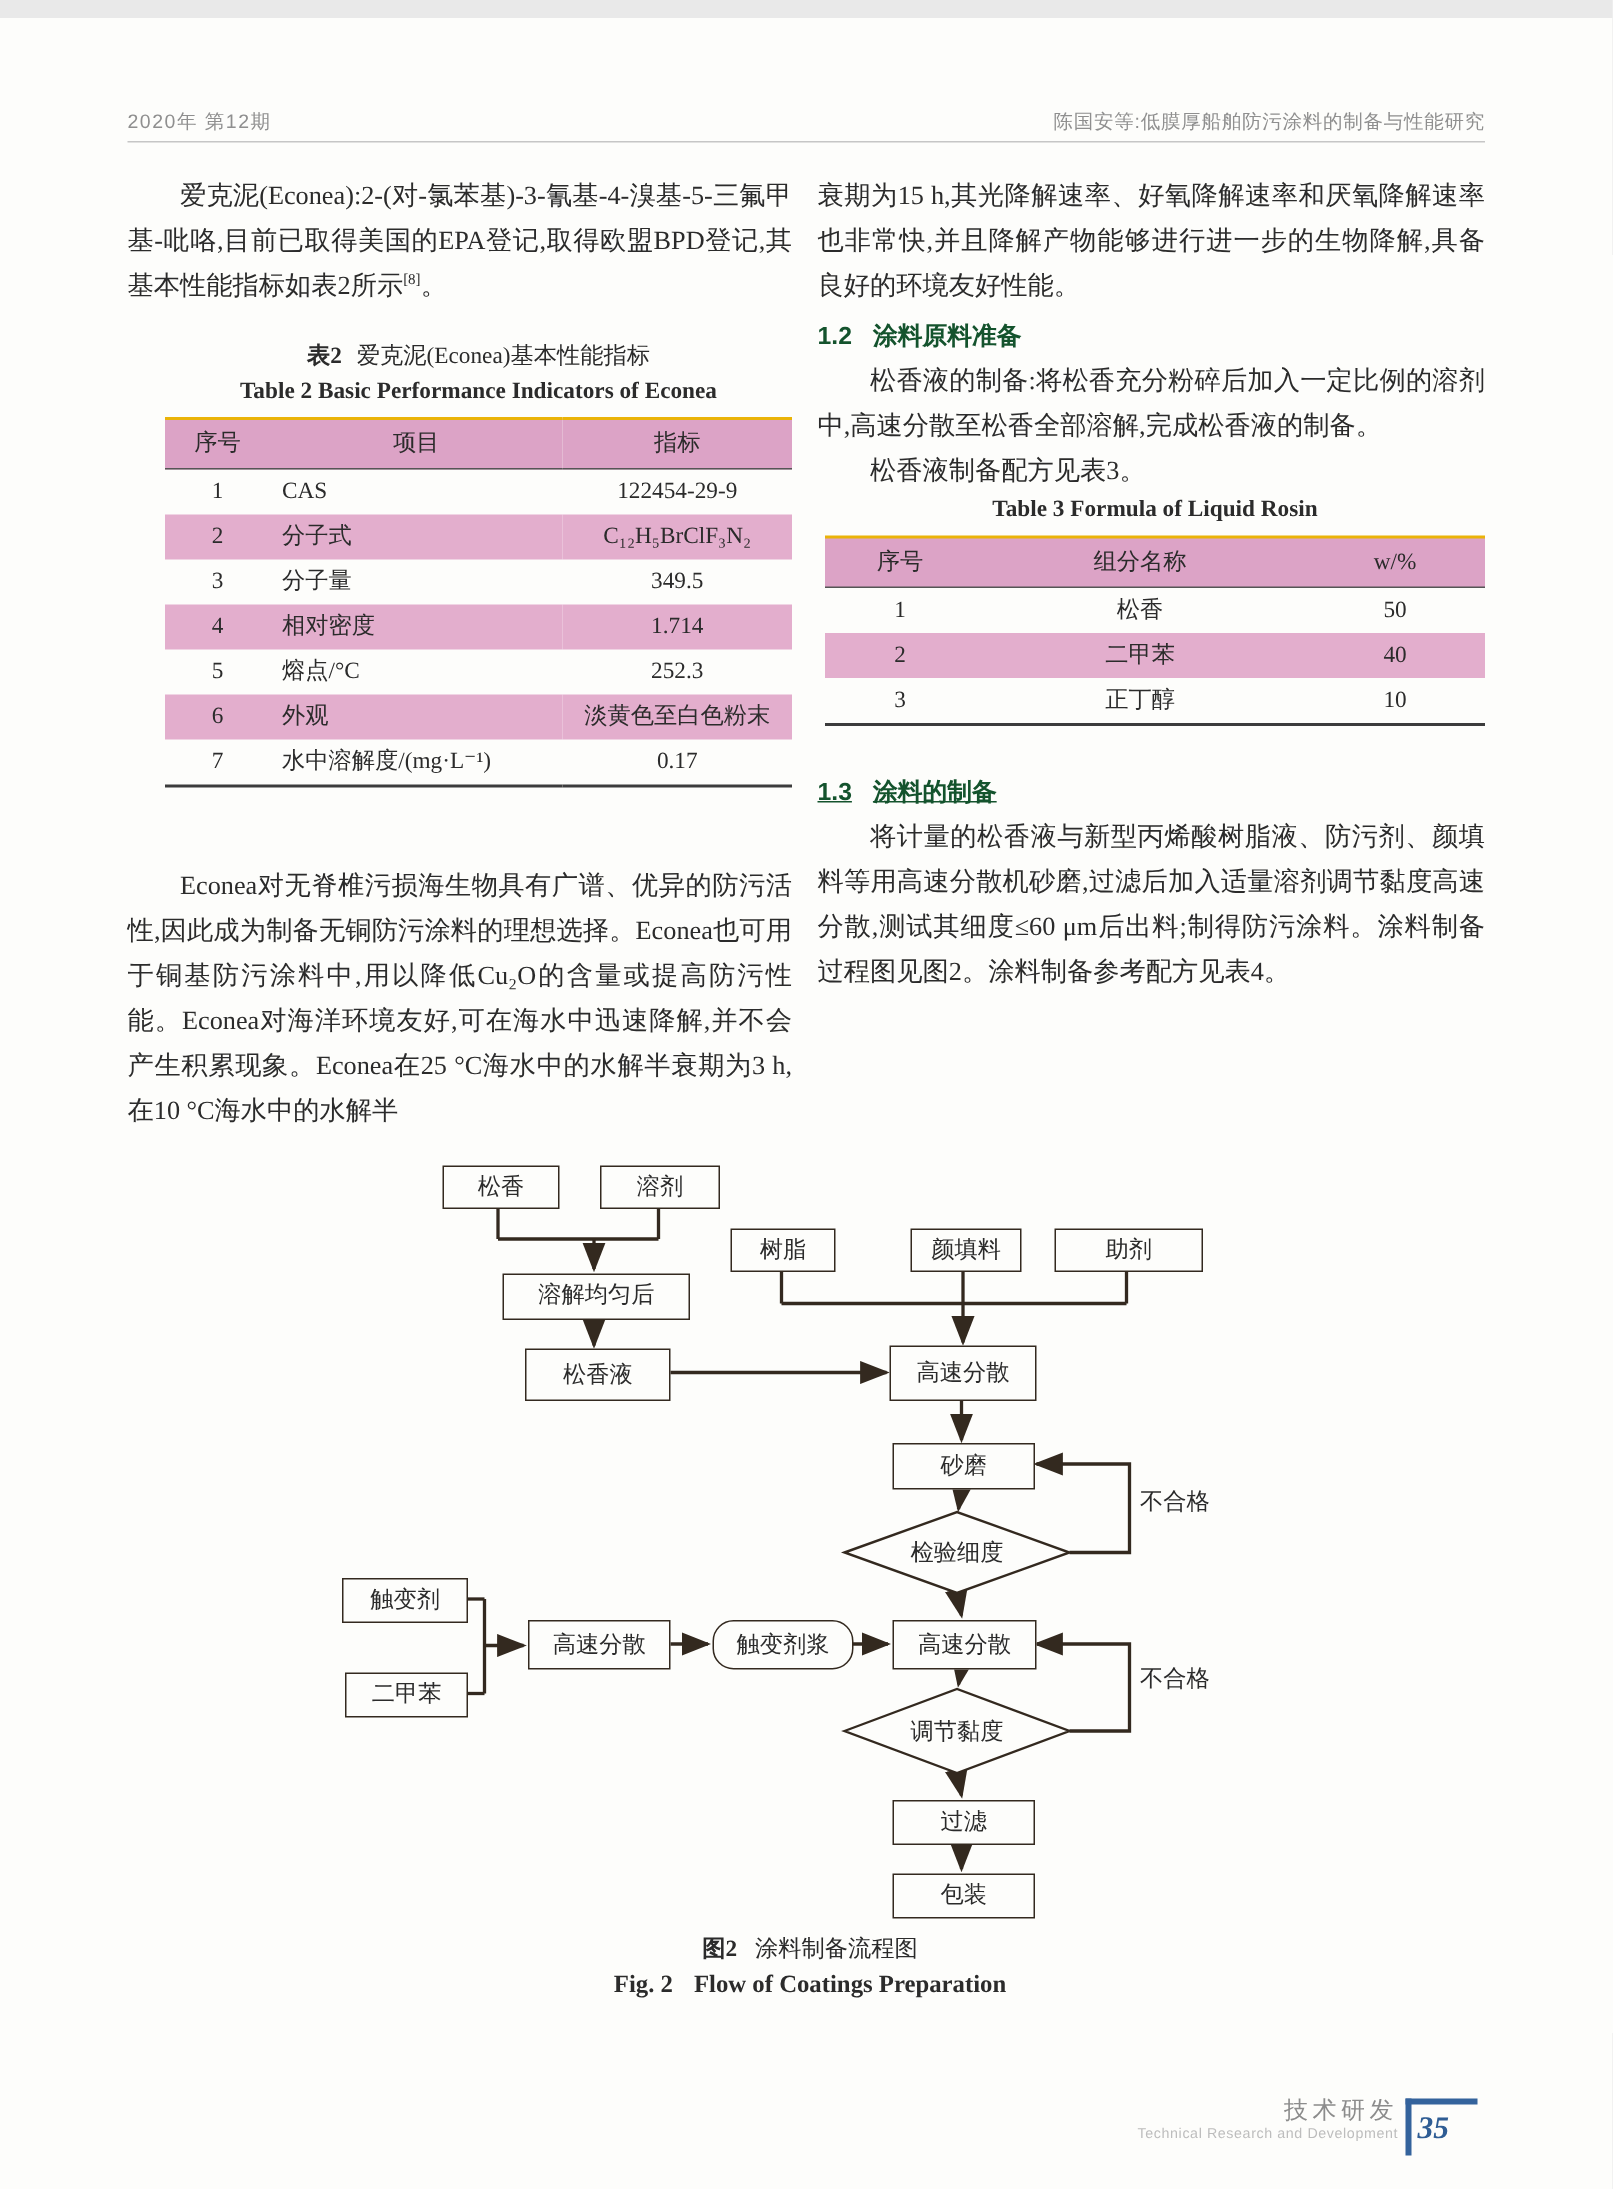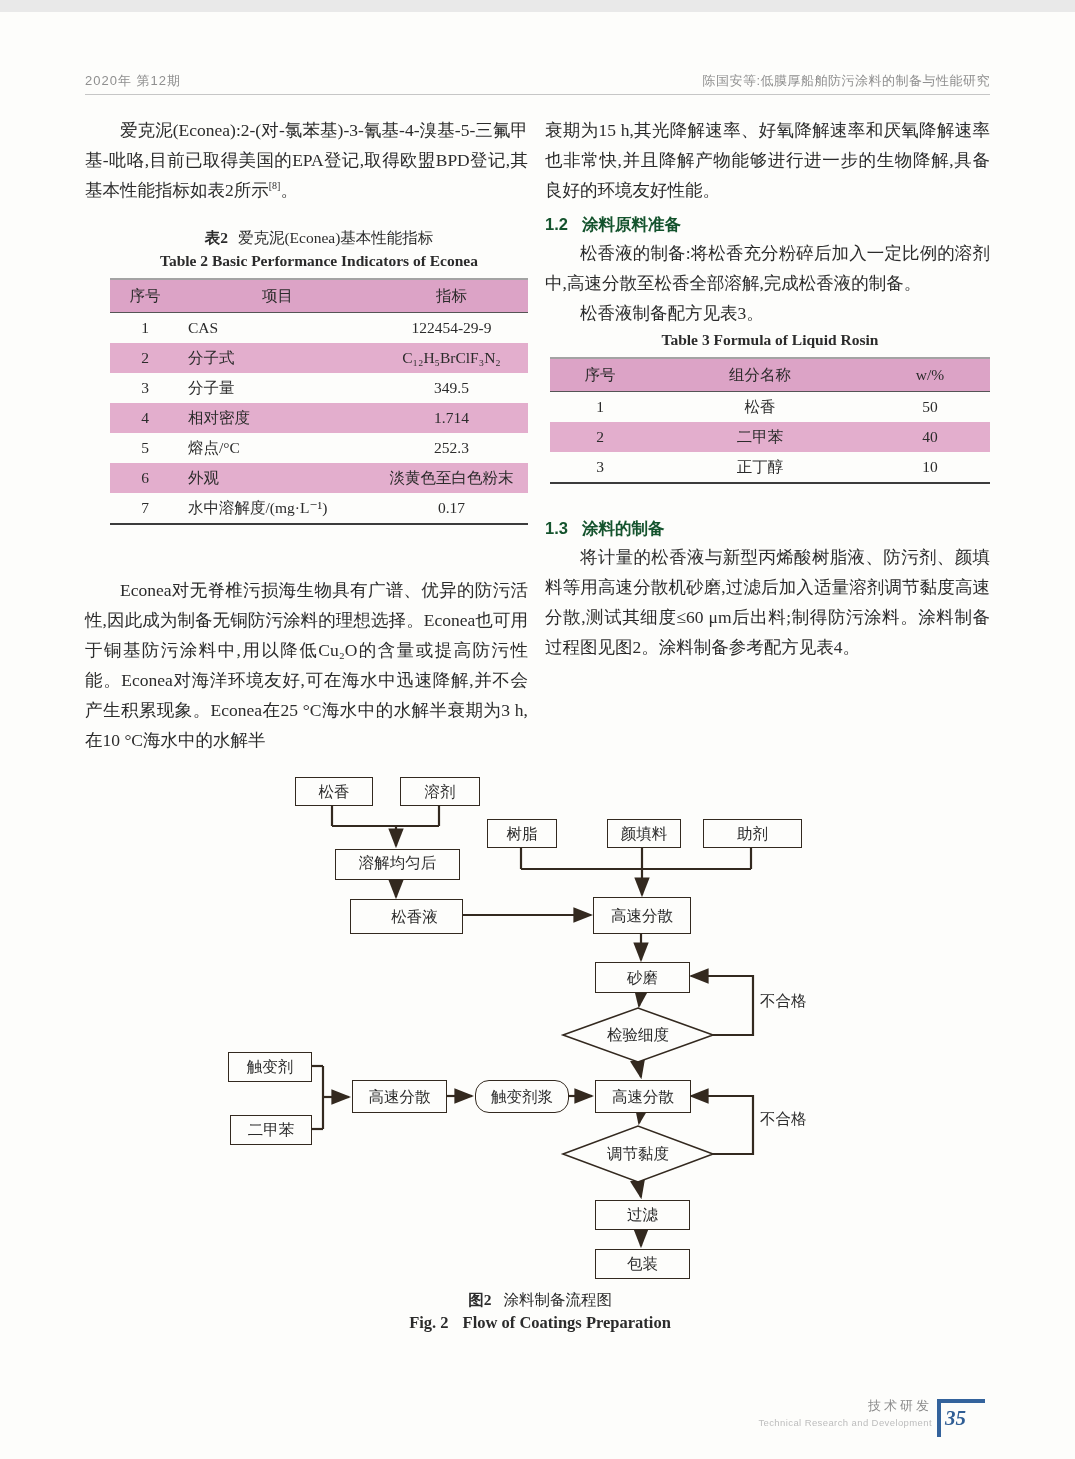--- a/index.html
+++ b/index.html
@@ -19,30 +19,30 @@
   .col-left{left:85px;top:103px;width:443px;}
   .col-right{left:545px;top:103px;width:445px;}
   .col p{margin:0;}
   .indent{text-indent:2em;}
   .suptxt{font-size:10px;vertical-align:super;line-height:0;}
   
   .sec-head{margin:5px 0 0 0;height:28px;line-height:28px;
     font-family:"Liberation Sans","DejaVu Sans",sans-serif;font-weight:bold;
     font-size:16.5px;color:#14532d;text-align:left;}
   .sec-head .num{margin-right:14px;}
-  .sec-head.s13{margin-top:30px;}
+  .sec-head.s13{margin-top:30px;text-decoration:underline;}
   
   .tbl-title-zh{margin-top:21px;text-align:center;font-size:15.5px;line-height:23px;}
   .tbl-title-zh .lbl{font-weight:bold;margin-right:10px;}
   .tbl-title-en{text-align:center;font-weight:bold;font-size:15.5px;line-height:24px;margin-bottom:5px;}
   .t2-block{margin-left:25px;width:418px;}
   .t3-block{margin-left:5px;width:440px;}
   .t3-block.tt{margin-top:13px;}
   table.ptable{border-collapse:collapse;table-layout:fixed;
-    border-top:2px solid #a3a3a3;border-bottom:2px solid #3c3c3c;
+    border-top:2px solid #eab308;border-bottom:2px solid #3c3c3c;
     font-size:15.5px;text-align:center;}
   table.ptable th{font-weight:normal;height:30px;border-bottom:1px solid #555;}
   table.ptable td{height:26px;padding:0 2px;}
   .t2 col.c1{width:70px;} .t2 col.c2{width:195px;} .t2 col.c3{width:153px;}
   .t2 td.left, .t2 th.left-h{text-align:left;}
   .t2 td.left{padding-left:8px;}
   .t3 col.c1{width:100px;} .t3 col.c2{width:220px;} .t3 col.c3{width:120px;}
   
   .flow{position:absolute;left:220px;top:757px;width:600px;height:520px;}
   .flow svg{position:absolute;left:0;top:0;}
@@ -52,21 +52,21 @@
   .dlabel,.flabel{position:absolute;display:flex;align-items:center;justify-content:center;
     font-size:15.5px;white-space:nowrap;}
   .fig-cap-zh{position:absolute;left:240px;top:1277px;width:600px;text-align:center;
     font-size:15.5px;line-height:22px;}
   .fig-cap-zh .lbl{font-weight:bold;margin-right:12px;}
   .fig-cap-en{position:absolute;left:240px;top:1299px;width:600px;text-align:center;
     font-weight:bold;font-size:16.5px;line-height:24px;}
   .fig-cap-en .lbl{margin-right:14px;}
   
   .ft-zh{position:absolute;left:700px;top:1385px;width:232px;text-align:right;
-    font-size:13px;letter-spacing:3px;color:#8c8c8c;
+    font-size:16px;letter-spacing:3px;color:#8c8c8c;
     font-family:"Liberation Sans","DejaVu Sans",sans-serif;}
   .ft-en{position:absolute;left:650px;top:1405px;width:282px;text-align:right;
     font-size:9.5px;letter-spacing:0.4px;color:#bdbdbd;
     font-family:"Liberation Sans","DejaVu Sans",sans-serif;}
   .ft-bracket{position:absolute;left:937px;top:1387px;width:44px;height:34px;
     border-top:4px solid #34639c;border-left:4px solid #34639c;}
   .ft-num{position:absolute;left:945px;top:1394px;font-style:italic;font-weight:bold;
     font-size:21px;color:#2f5d94;}
 </style>
 </head>
@@ -231,21 +231,21 @@
         <polygon points="343,385 418,357 493,385 418,413" fill="#fdfdfb" stroke-width="1.6"></polygon>
       </g>
     </svg>
 
     <div class="fnode" style="left:75px;top:8px;width:76px;height:27px;">松香</div>
     <div class="fnode" style="left:180px;top:8px;width:78px;height:27px;">溶剂</div>
     <div class="fnode" style="left:267px;top:50px;width:68px;height:27px;">树脂</div>
     <div class="fnode" style="left:387px;top:50px;width:72px;height:27px;">颜填料</div>
     <div class="fnode" style="left:483px;top:50px;width:97px;height:27px;">助剂</div>
     <div class="fnode" style="left:115px;top:80px;width:123px;height:29px;font-family:Liberation Mono, monospace;">溶解均匀后</div>
-    <div class="fnode" style="left:130px;top:130px;width:95px;height:33px;padding-left:16px;">松香液</div>
+    <div class="fnode" style="left:130px;top:130px;width:95px;height:33px;">松香液</div>
     <div class="fnode" style="left:373px;top:128px;width:96px;height:35px;">高速分散</div>
     <div class="fnode" style="left:375px;top:193px;width:93px;height:29px;">砂磨</div>
     <div class="dlabel" style="left:343px;top:239px;width:150px;height:54px;">检验细度</div>
     <div class="fnode" style="left:8px;top:283px;width:82px;height:28px;">触变剂</div>
     <div class="fnode" style="left:10px;top:346px;width:80px;height:28px;">二甲苯</div>
     <div class="fnode" style="left:132px;top:311px;width:93px;height:31px;">高速分散</div>
     <div class="fnode" style="left:255px;top:311px;width:92px;height:31px;border-radius:14px;">触变剂浆</div>
     <div class="fnode" style="left:375px;top:311px;width:94px;height:31px;">高速分散</div>
     <div class="dlabel" style="left:343px;top:357px;width:150px;height:56px;">调节黏度</div>
     <div class="fnode" style="left:375px;top:431px;width:93px;height:28px;">过滤</div>

